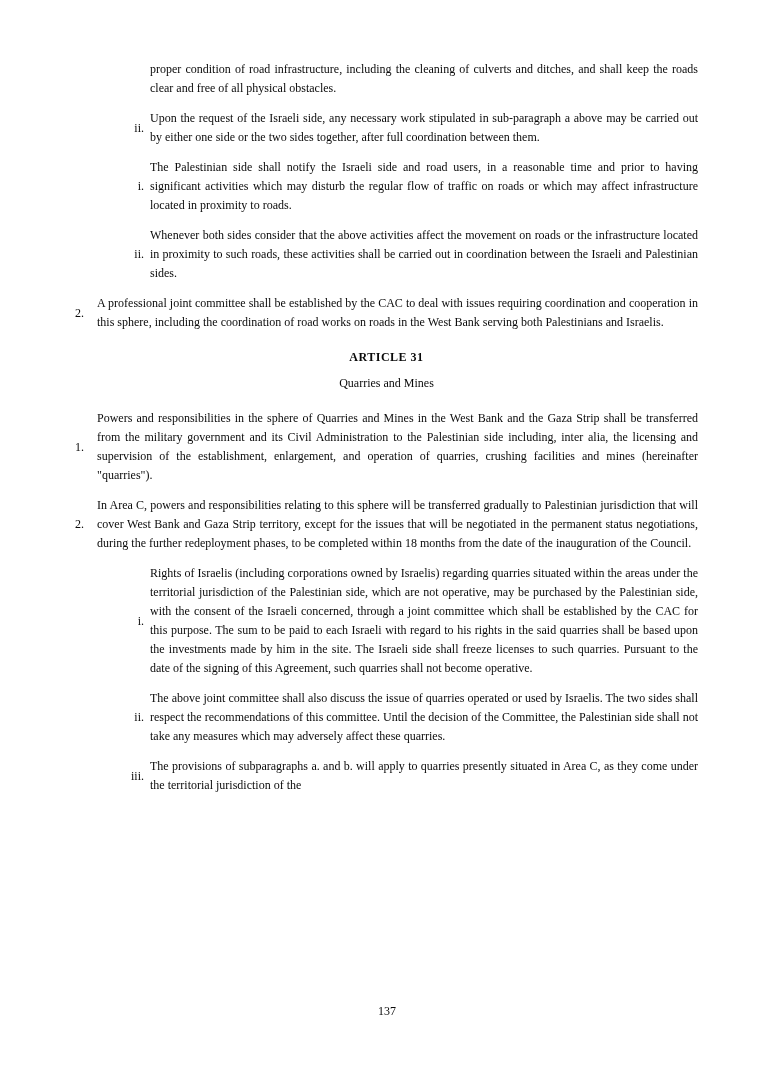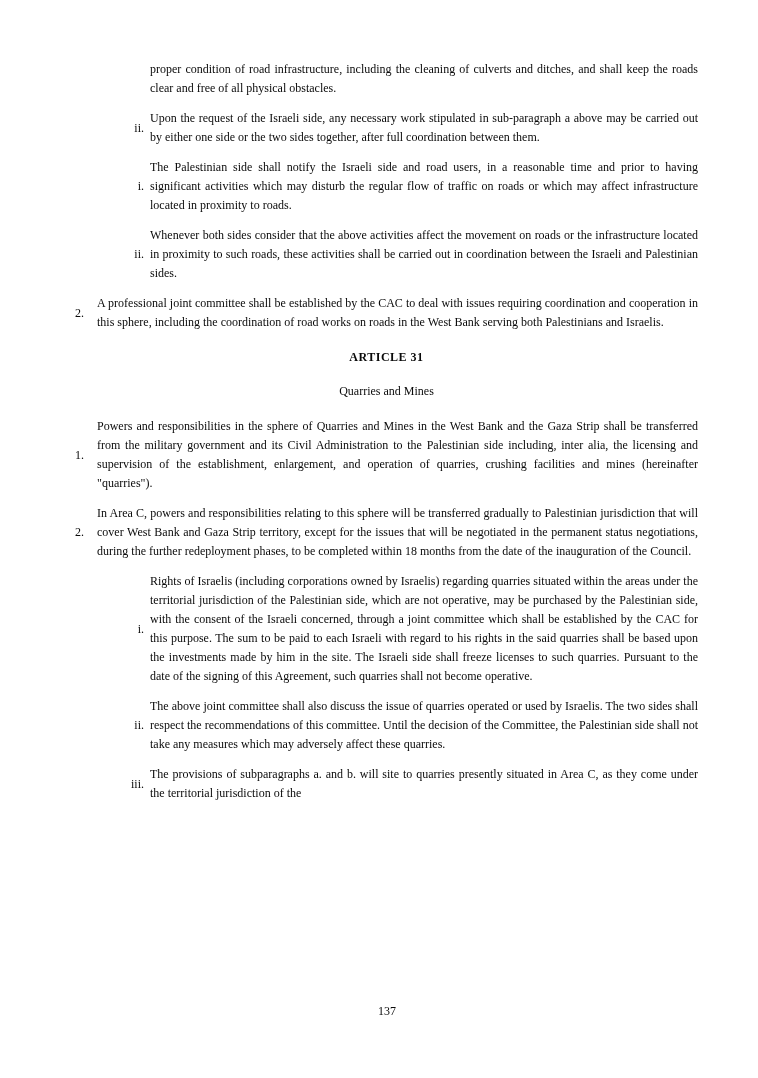--- a/index.html
+++ b/index.html
@@ -45,21 +45,21 @@
   }
   .item.sub .marker {
     flex: 0 0 31px;
     text-align: right;
     padding-right: 6px;
     box-sizing: border-box;
   }
   .heading {
     text-align: center;
     font-weight: bold;
-    margin: 16px 0 15px 0;
+    margin: 16px 0 7px 0;
     letter-spacing: 0.5px;
   }
   .subheading {
     text-align: center;
     font-weight: normal;
     margin: 0 0 16px 0;
     font-family: Liberation Serif, serif;
   }
   .page-number {
     position: absolute;
@@ -116,19 +116,19 @@
       <span class="text">Rights of Israelis (including corporations owned by Israelis) regarding quarries situated within the areas under the territorial jurisdiction of the Palestinian side, which are not operative, may be purchased by the Palestinian side, with the consent of the Israeli concerned, through a joint committee which shall be established by the CAC for this purpose. The sum to be paid to each Israeli with regard to his rights in the said quarries shall be based upon the investments made by him in the site. The Israeli side shall freeze licenses to such quarries. Pursuant to the date of the signing of this Agreement, such quarries shall not become operative.</span>
     </div>
 
     <div class="item sub">
       <span class="marker">ii.</span>
       <span class="text">The above joint committee shall also discuss the issue of quarries operated or used by Israelis. The two sides shall respect the recommendations of this committee. Until the decision of the Committee, the Palestinian side shall not take any measures which may adversely affect these quarries.</span>
     </div>
 
     <div class="item sub">
       <span class="marker">iii.</span>
-      <span class="text">The provisions of subparagraphs a. and b. will site to quarries presently situated in Area C, as they come under the territorial jurisdiction of the</span>
+      <span class="text">The provisions of subparagraphs a. and b. will apply to quarries presently situated in Area C, as they come under the territorial jurisdiction of the</span>
     </div>
 
   </div>
 
   <div class="page-number">137</div>
 </div>
 
 </body></html>

